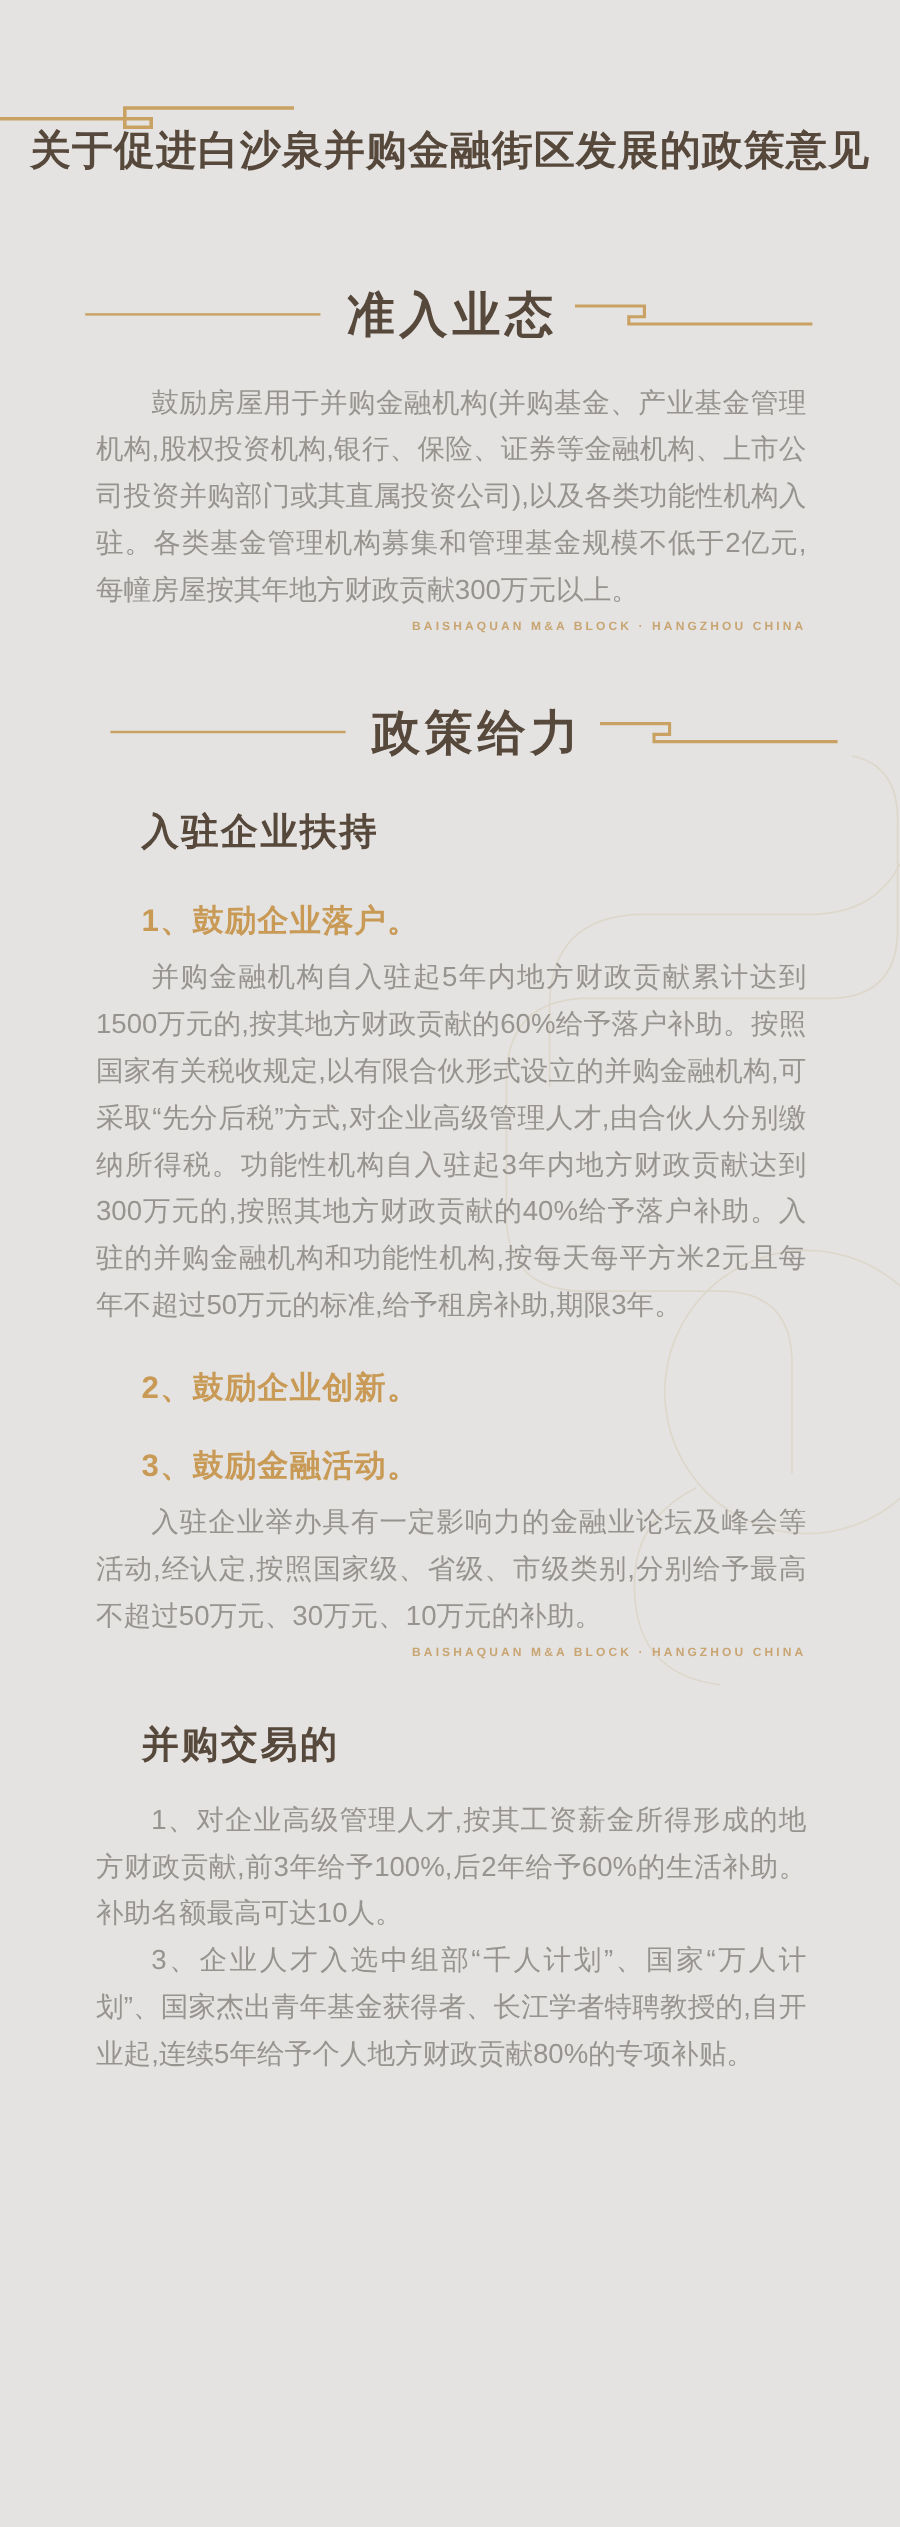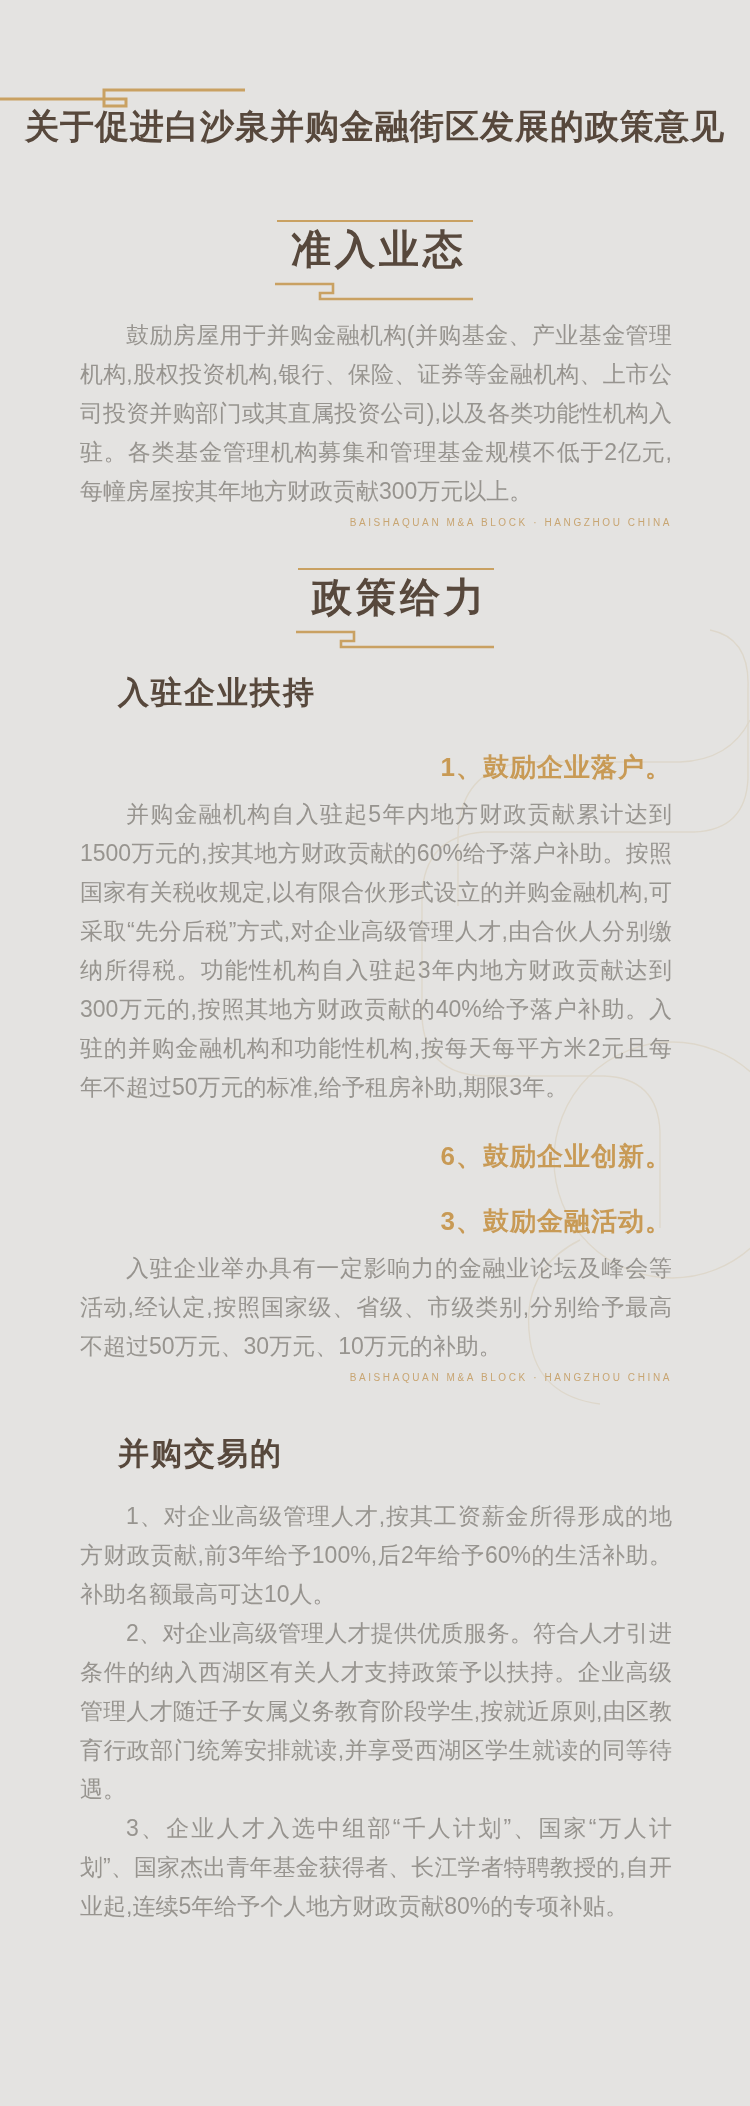--- a/index.html
+++ b/index.html
@@ -24,21 +24,20 @@
     color:#57483c;
     font-size:34px; line-height:52px;
     font-weight:bold; letter-spacing:1px;
   }
 
   .section-head {
     position:relative;
     display:flex; align-items:center; justify-content:center;
     margin-top:82px;
     height:56px;
-    flex-direction:column;
   }
   .section-head .hline {
     width:196px; height:2px; background:#c9a162; flex:0 0 auto;
   }
   .section-head .head-text {
     margin:0 14px 0 22px;
     font-size:40px; font-weight:bold; color:#57483c; letter-spacing:4px;
     white-space:nowrap;
   }
   .fret-right { flex:0 0 auto; }
@@ -50,31 +49,31 @@
     color:#97948f;
     text-indent:2em;
     text-align:justify;
   }
   .watermark {
     position:relative;
     margin:6px 78px 0 0;
     text-align:right;
     font-size:10px; letter-spacing:2.6px;
     color:#c8a572;
-    font-weight:normal;
+    font-weight:bold;
   }
   .sub-title {
     position:relative;
     margin:44px 0 0 118px;
     font-size:31px; font-weight:bold; color:#57483c; letter-spacing:2px;
   }
   .item-label {
     position:relative;
     margin:36px 78px 0 118px;
-    font-size:26px; font-weight:bold; color:#c89a55; letter-spacing:1px;text-align:right;
+    font-size:26px; font-weight:bold; color:#c89a55; letter-spacing:1px;
   }
   .item-body { margin-top:10px; }
   .talent-para { margin-top:0; }
   .talent-para.first { margin-top:22px; }
 </style>
 </head>
 <body>
 
 <div class="page">
 
@@ -111,26 +110,25 @@
     <svg class="fret-right" width="200" height="28" viewBox="0 0 200 28">
       <path d="M0 7 H58 V16 H45 V22 H198" fill="none" stroke="#c9a162" stroke-width="2.6"></path>
     </svg>
   </div>
 
   <h3 class="sub-title" style="margin-top:34px;">入驻企业扶持</h3>
 
   <div class="item-label">1、鼓励企业落户。</div>
   <p class="body-text item-body">并购金融机构自入驻起5年内地方财政贡献累计达到1500万元的,按其地方财政贡献的60%给予落户补助。按照国家有关税收规定,以有限合伙形式设立的并购金融机构,可采取“先分后税”方式,对企业高级管理人才,由合伙人分别缴纳所得税。功能性机构自入驻起3年内地方财政贡献达到300万元的,按照其地方财政贡献的40%给予落户补助。入驻的并购金融机构和功能性机构,按每天每平方米2元且每年不超过50万元的标准,给予租房补助,期限3年。</p>
 
-  <div class="item-label" style="margin-top:32px;">6、鼓励企业创新。</div>
+  <div class="item-label" style="margin-top:32px;">2、鼓励企业创新。</div>
 
   <div class="item-label" style="margin-top:30px;">3、鼓励金融活动。</div>
   <p class="body-text item-body">入驻企业举办具有一定影响力的金融业论坛及峰会等活动,经认定,按照国家级、省级、市级类别,分别给予最高不超过50万元、30万元、10万元的补助。</p>
 
   <div class="watermark">BAISHAQUAN M&amp;A BLOCK · HANGZHOU CHINA</div>
 
   <h3 class="sub-title" style="margin-top:50px;">并购交易的</h3>
 
   <p class="body-text talent-para first">1、对企业高级管理人才,按其工资薪金所得形成的地方财政贡献,前3年给予100%,后2年给予60%的生活补助。补助名额最高可达10人。</p>
-  <p class="body-text talent-para">2、对企业高级管理人才提供优质服务。符合人才引进条件的纳入西湖区有关人才支持政策予以扶持。企业高级管理人才随迁子女属义务教育阶段学生,按就近原则,由区教育行政部门统筹安排就读,并享受西湖区学生就读的同等待遇。</p>
   <p class="body-text talent-para">3、企业人才入选中组部“千人计划”、国家“万人计划”、国家杰出青年基金获得者、长江学者特聘教授的,自开业起,连续5年给予个人地方财政贡献80%的专项补贴。</p>
 
 </div>
 
 </body></html>

